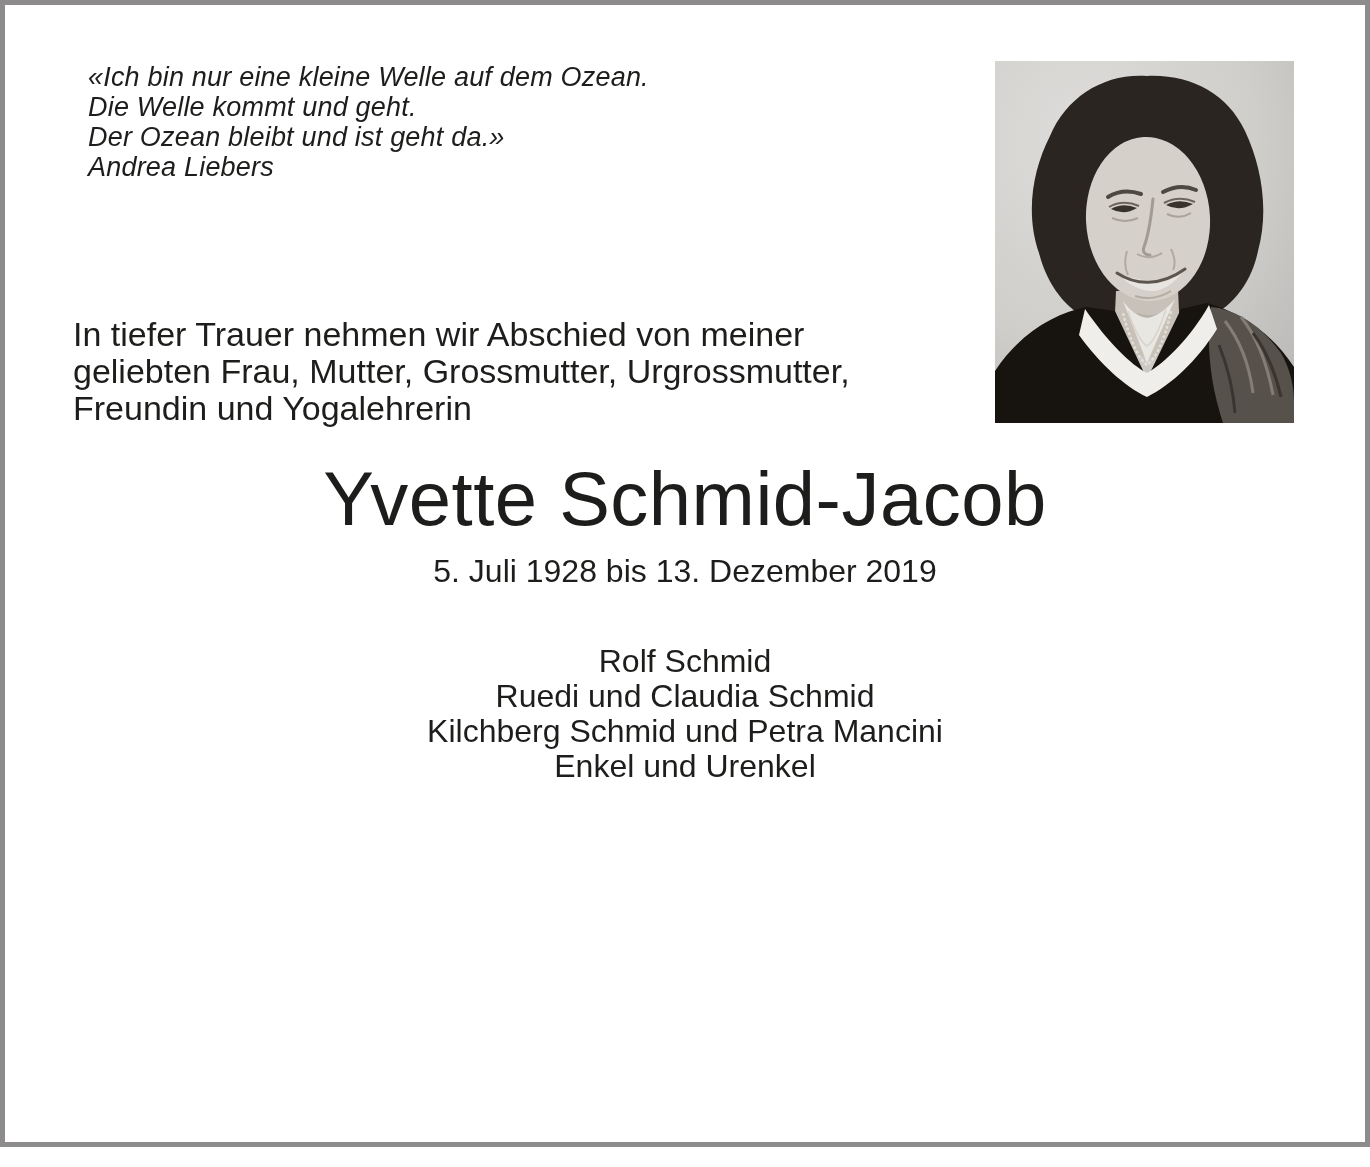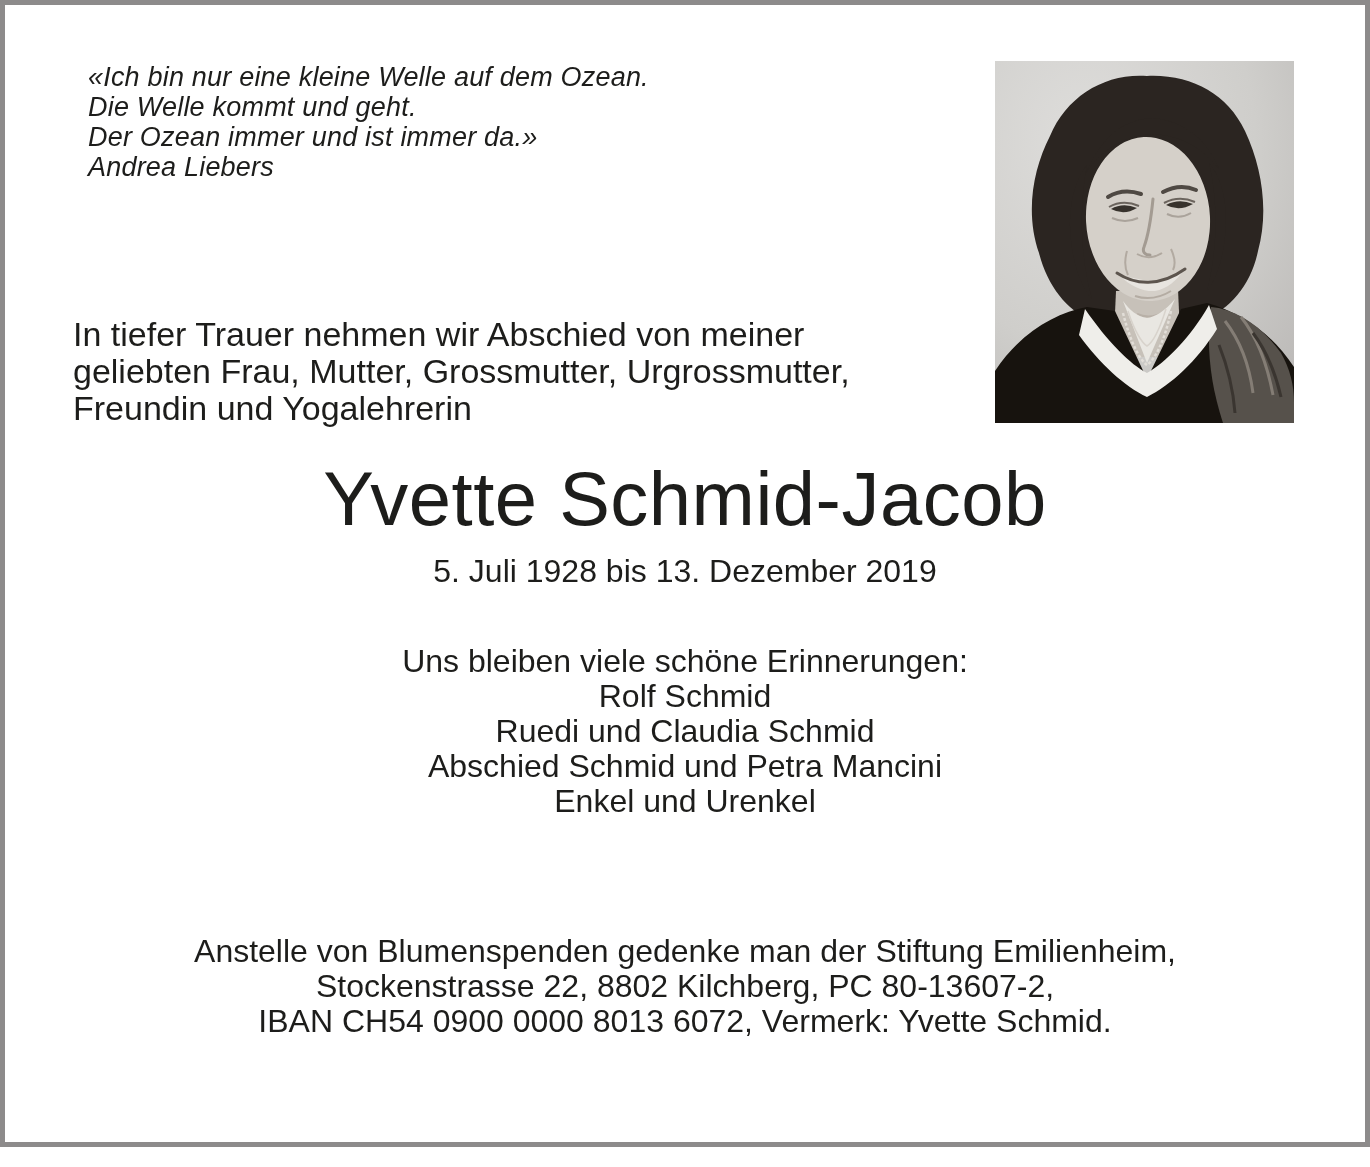--- a/index.html
+++ b/index.html
@@ -71,21 +71,21 @@
   .address  { top: 1056px; font-size: 32px; line-height: 35px; }
 </style>
 </head>
 <body>
 
 <div class="page">
 
   <div class="quote">
     <div>«Ich bin nur eine kleine Welle auf dem Ozean.</div>
     <div>Die Welle kommt und geht.</div>
-    <div>Der Ozean immer und ist immer da.»</div>
+    <div>Der Ozean bleibt und ist geht da.»</div>
     <div class="author">Andrea Liebers</div>
   </div>
 
   <figure class="portrait" role="img" aria-label="Schwarzweiss-Porträt von Yvette Schmid-Jacob">
     <svg viewBox="0 0 299 362" xmlns="http://www.w3.org/2000/svg">
       <defs>
         <radialGradient id="pbg" cx="30%" cy="22%" r="95%">
           <stop offset="0" stop-color="#dedddb"></stop>
           <stop offset="0.6" stop-color="#cfcecb"></stop>
           <stop offset="1" stop-color="#bcbab8"></stop>
@@ -151,28 +151,22 @@
   <div class="intro">
     <div>In tiefer Trauer nehmen wir Abschied von meiner</div>
     <div>geliebten Frau, Mutter, Grossmutter, Urgrossmutter,</div>
     <div>Freundin und Yogalehrerin</div>
   </div>
 
   <h1 class="centered name">Yvette Schmid-Jacob</h1>
   <div class="centered dates">5. Juli 1928 bis 13. Dezember 2019</div>
 
   <div class="centered memories">
-    <div>Uns bleiben viele schöne Erinnerungen:</div>
     <div>Rolf Schmid</div>
     <div>Ruedi und Claudia Schmid</div>
-    <div>Abschied Schmid und Petra Mancini</div>
+    <div>Kilchberg Schmid und Petra Mancini</div>
     <div>Enkel und Urenkel</div>
   </div>
 
 
-  <div class="centered donation">
-    <div>Anstelle von Blumenspenden gedenke man der Stiftung Emilienheim,</div>
-    <div>Stockenstrasse 22, 8802 Kilchberg, PC 80-13607-2,</div>
-    <div>IBAN CH54 0900 0000 8013 6072, Vermerk: Yvette Schmid.</div>
-  </div>
 
 
 </div>
 
 </body></html>

